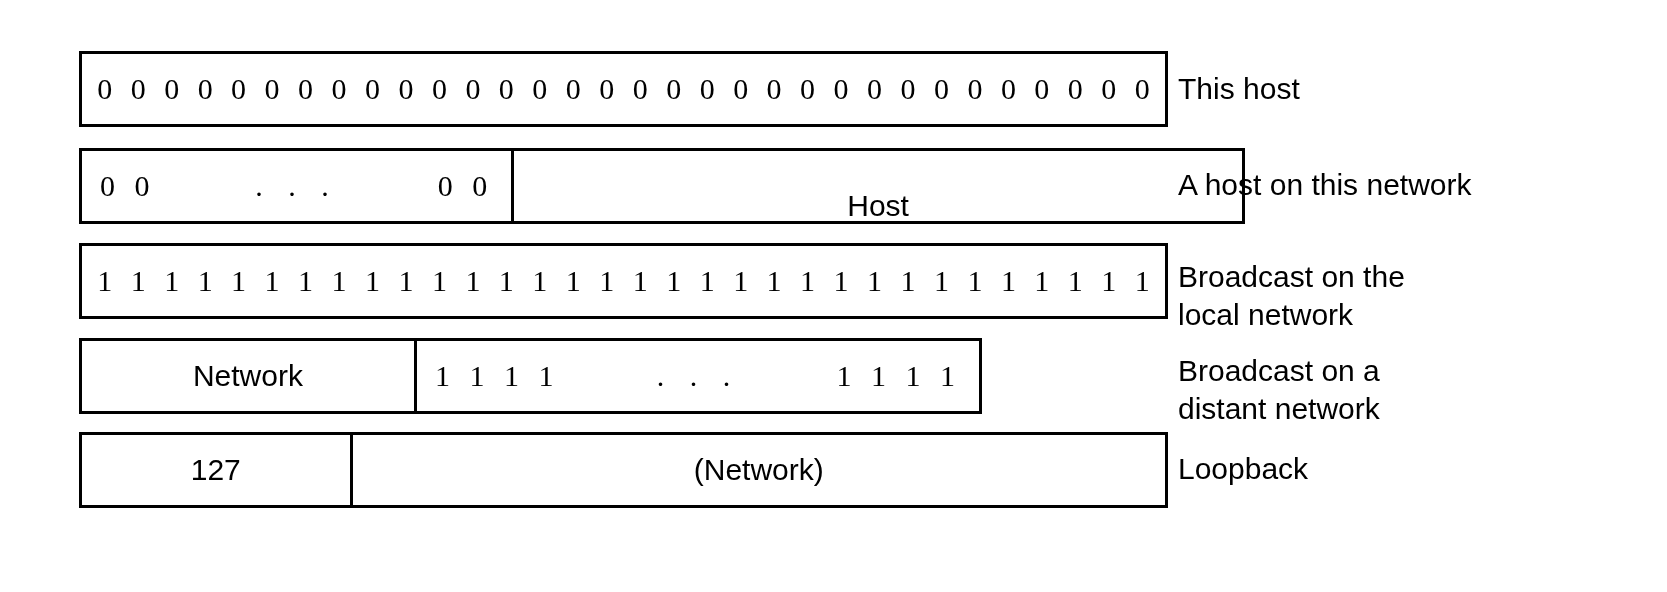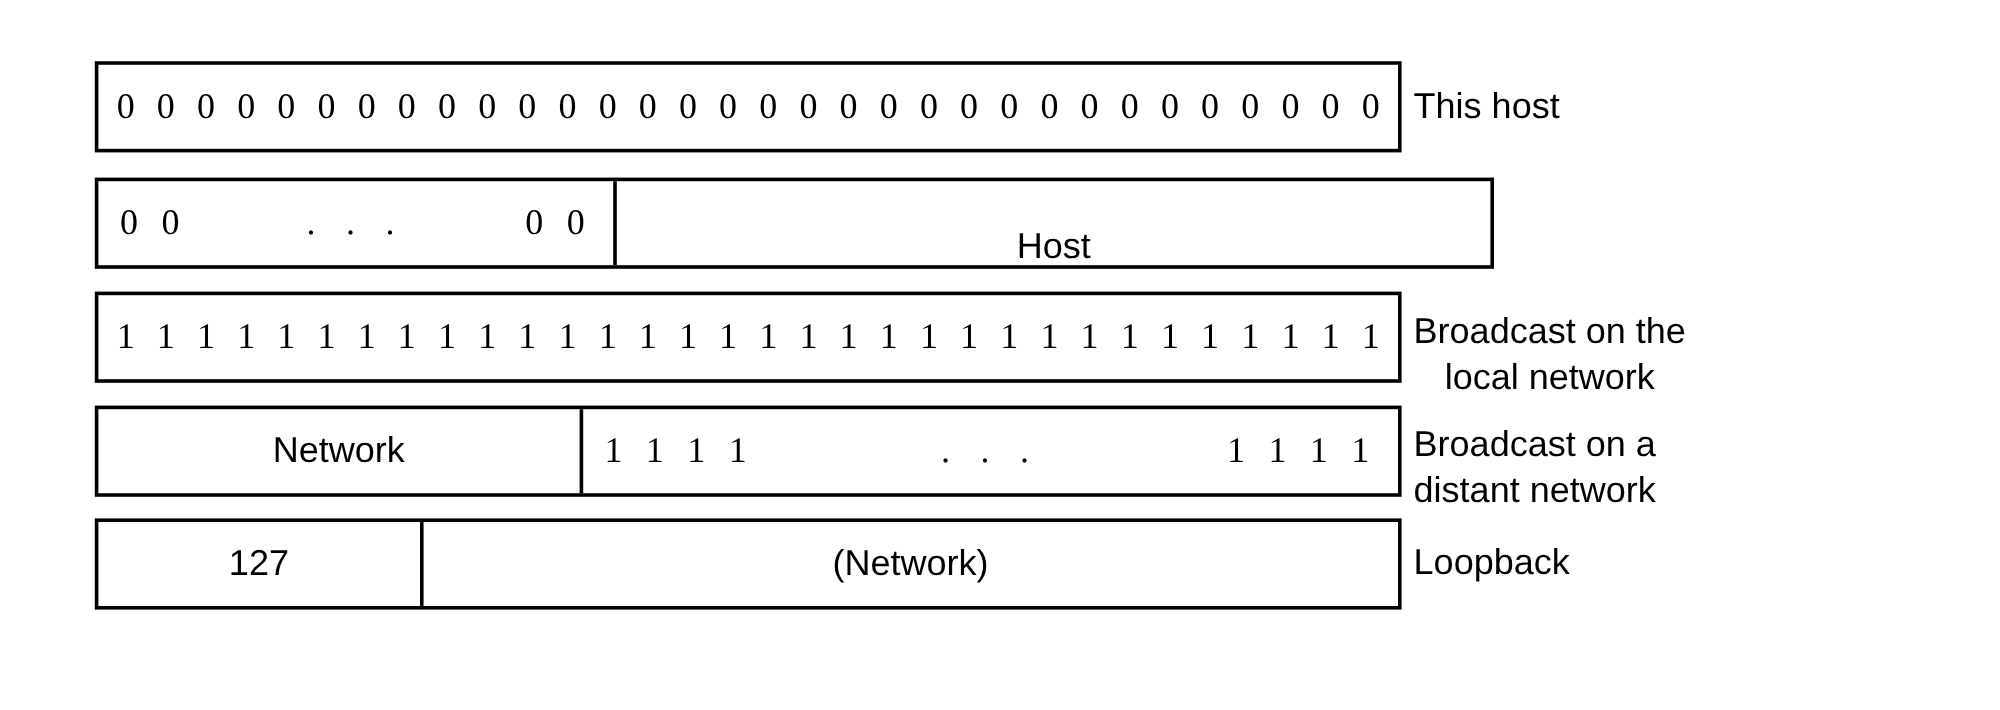--- a/index.html
+++ b/index.html
@@ -96,21 +96,20 @@
   }
 
   
   .desc {
     position: absolute;
     font-family: "Liberation Sans", sans-serif;
     font-size: 30px;
     line-height: 38px;
     white-space: pre-line;
     color: #000000;
-    text-align: center;
   }
 </style>
 </head>
 <body>
 
 <div id="diagram">
     <div class="row" style="left: 79px; top: 51px; width: 1089px; height: 76px;">
       <div class="box" style="width: 100%;">
         <div class="cell" style="flex: 0 0 100%;">
           <div class="bits">
@@ -158,20 +157,21 @@
             <span class="seg">0 0</span>
             <span class="ellipsis">. . .</span>
             <span class="seg">0 0</span>
           </div>
         </div>
         <div class="cell" style="flex: 0 0 63%; align-items: flex-end;">
           <div class="cellword">Host</div>
         </div>
       </div>
     </div>
+    <div class="desc" style="left: 1178px; top: 166px;">A host on this network</div>
     <div class="row" style="left: 79px; top: 243px; width: 1089px; height: 76px;">
       <div class="box" style="width: 100%;">
         <div class="cell" style="flex: 0 0 100%;">
           <div class="bits">
             <span>1</span>
             <span>1</span>
             <span>1</span>
             <span>1</span>
             <span>1</span>
             <span>1</span>
@@ -200,21 +200,21 @@
             <span>1</span>
             <span>1</span>
             <span>1</span>
             <span>1</span>
           </div>
         </div>
       </div>
     </div>
     <div class="desc" style="left: 1178px; top: 258px;">Broadcast on the
 local network</div>
-    <div class="row" style="left: 79px; top: 338px; width: 1089px; height: 76px;">
+    <div class="row" style="left: 79px; top: 338px; width: 903px; height: 76px;">
       <div class="box" style="width: 100%;">
         <div class="cell" style="flex: 0 0 37%;">
           <div class="cellword">Network</div>
         </div>
         <div class="cell" style="flex: 0 0 63%;">
           <div class="bitgroup">
             <span class="seg">1 1 1 1</span>
             <span class="ellipsis">. . .</span>
             <span class="seg">1 1 1 1</span>
           </div>

